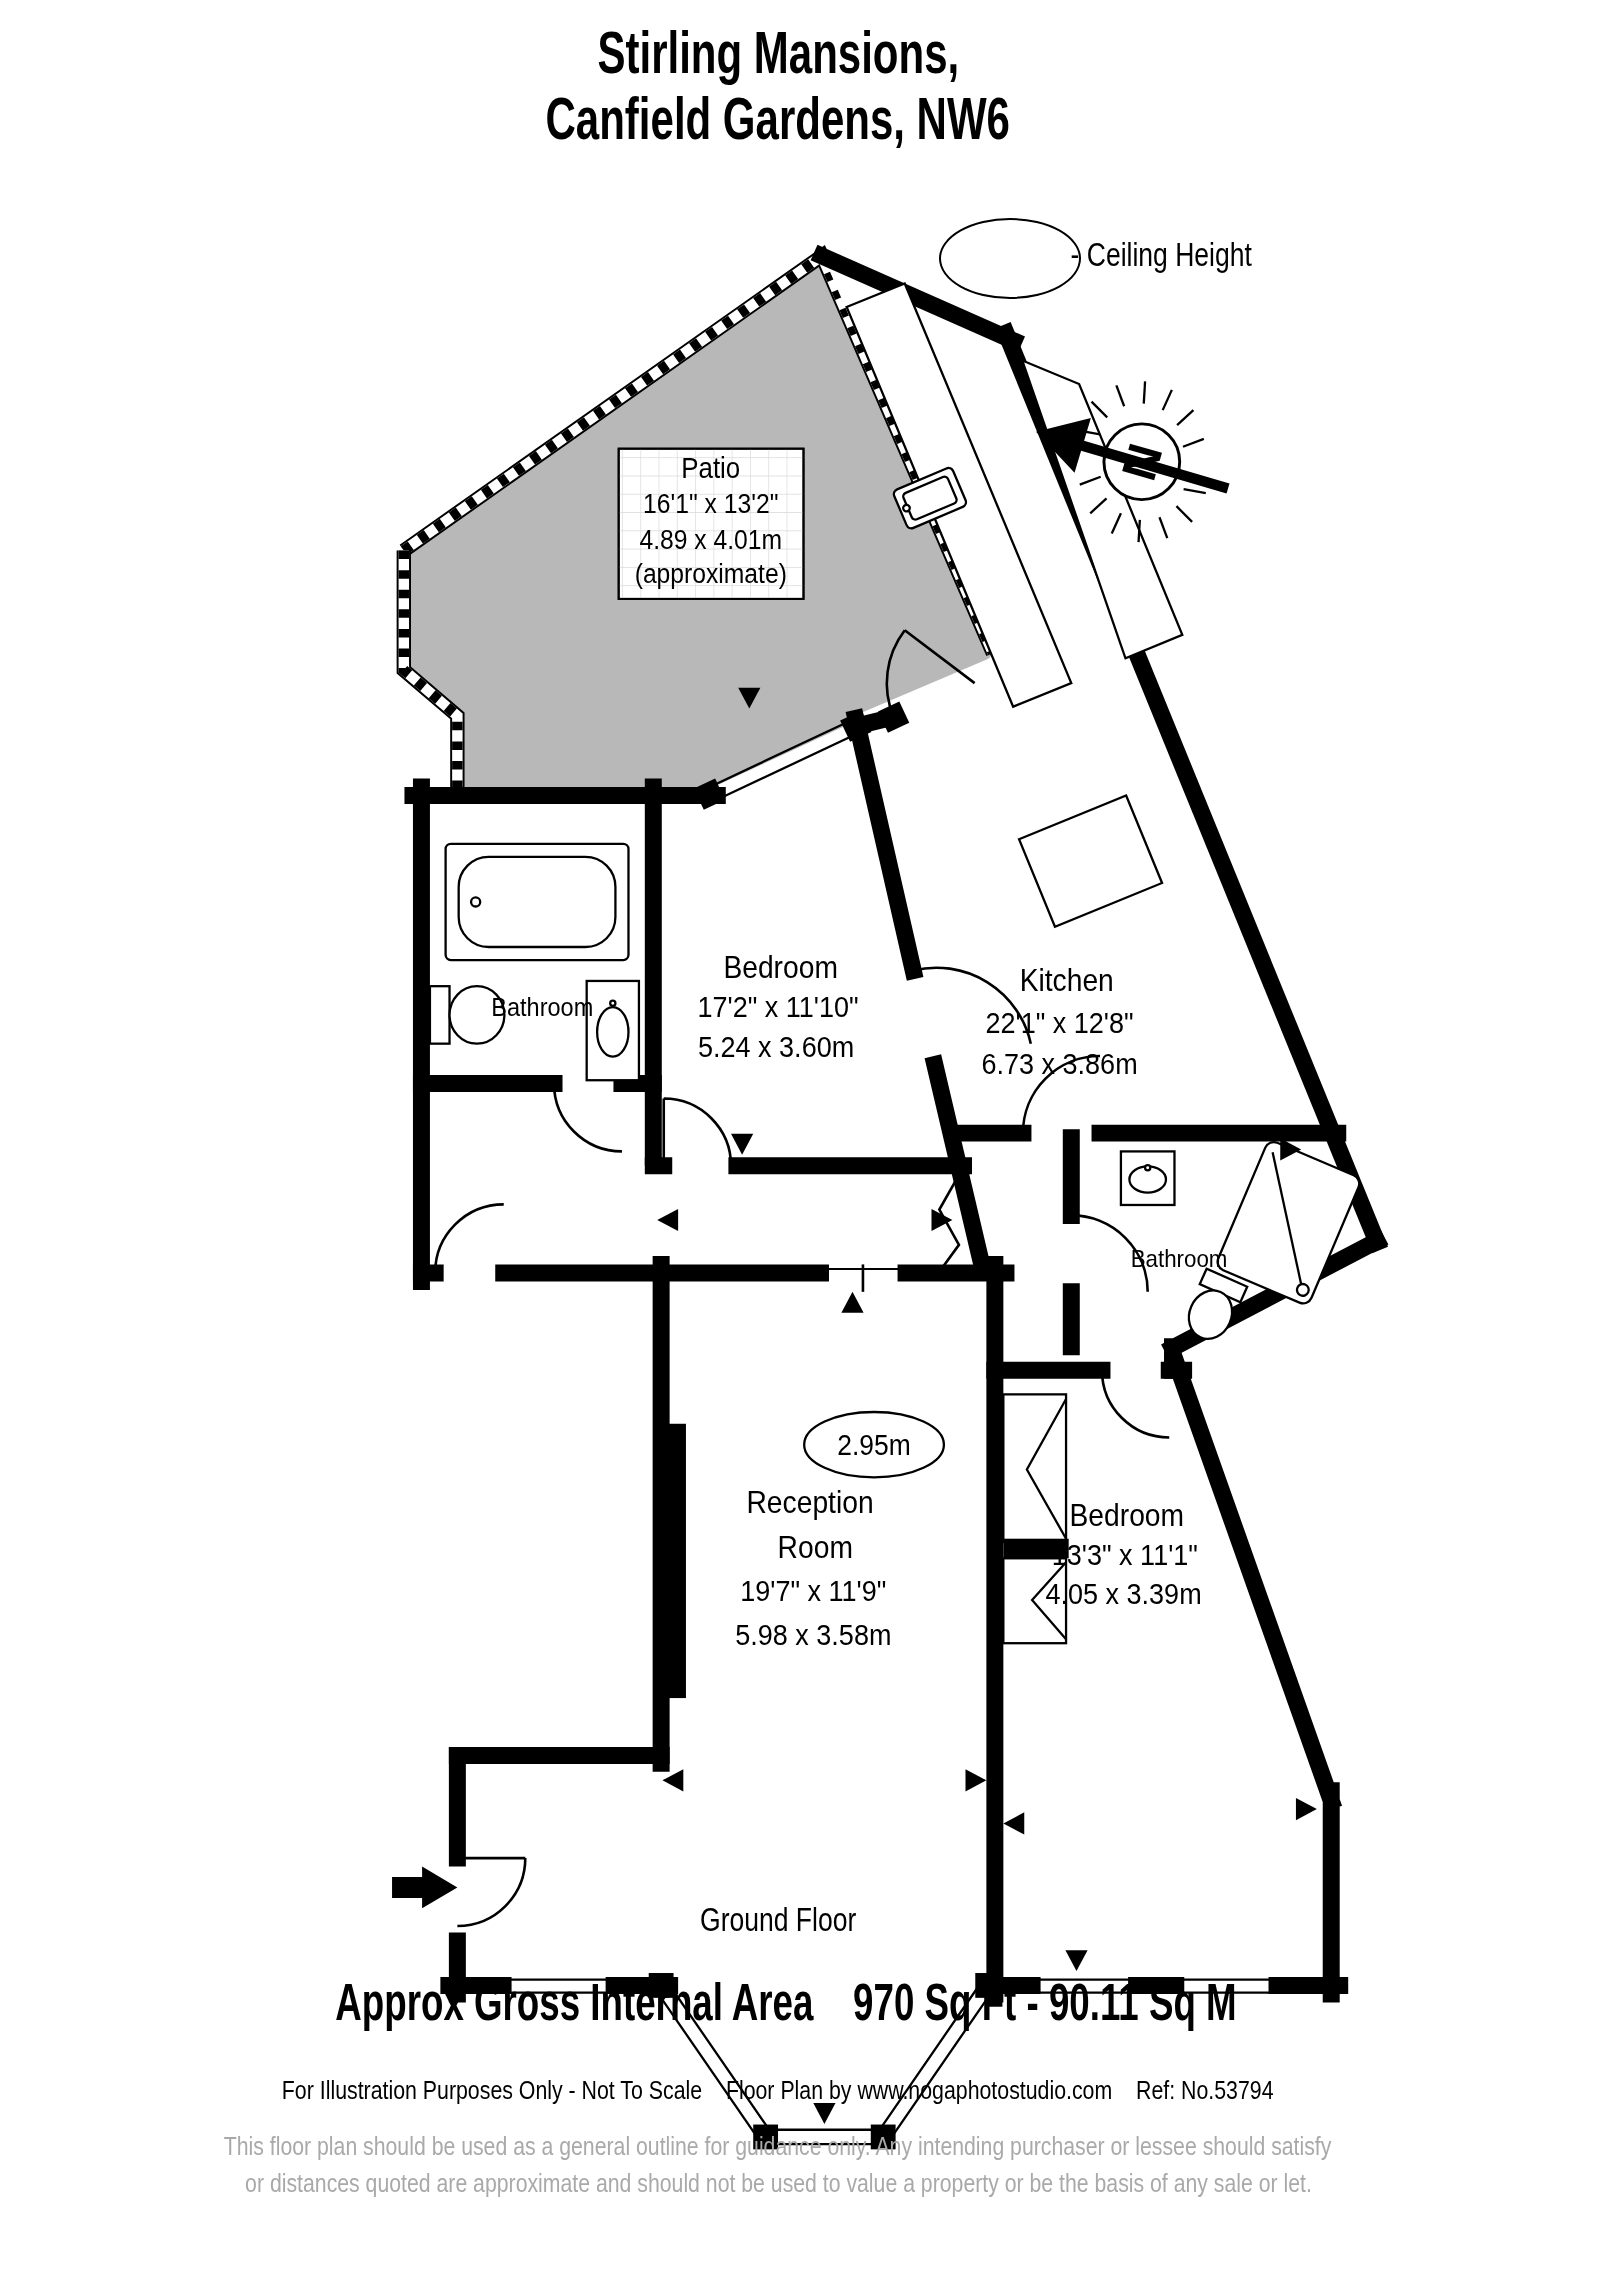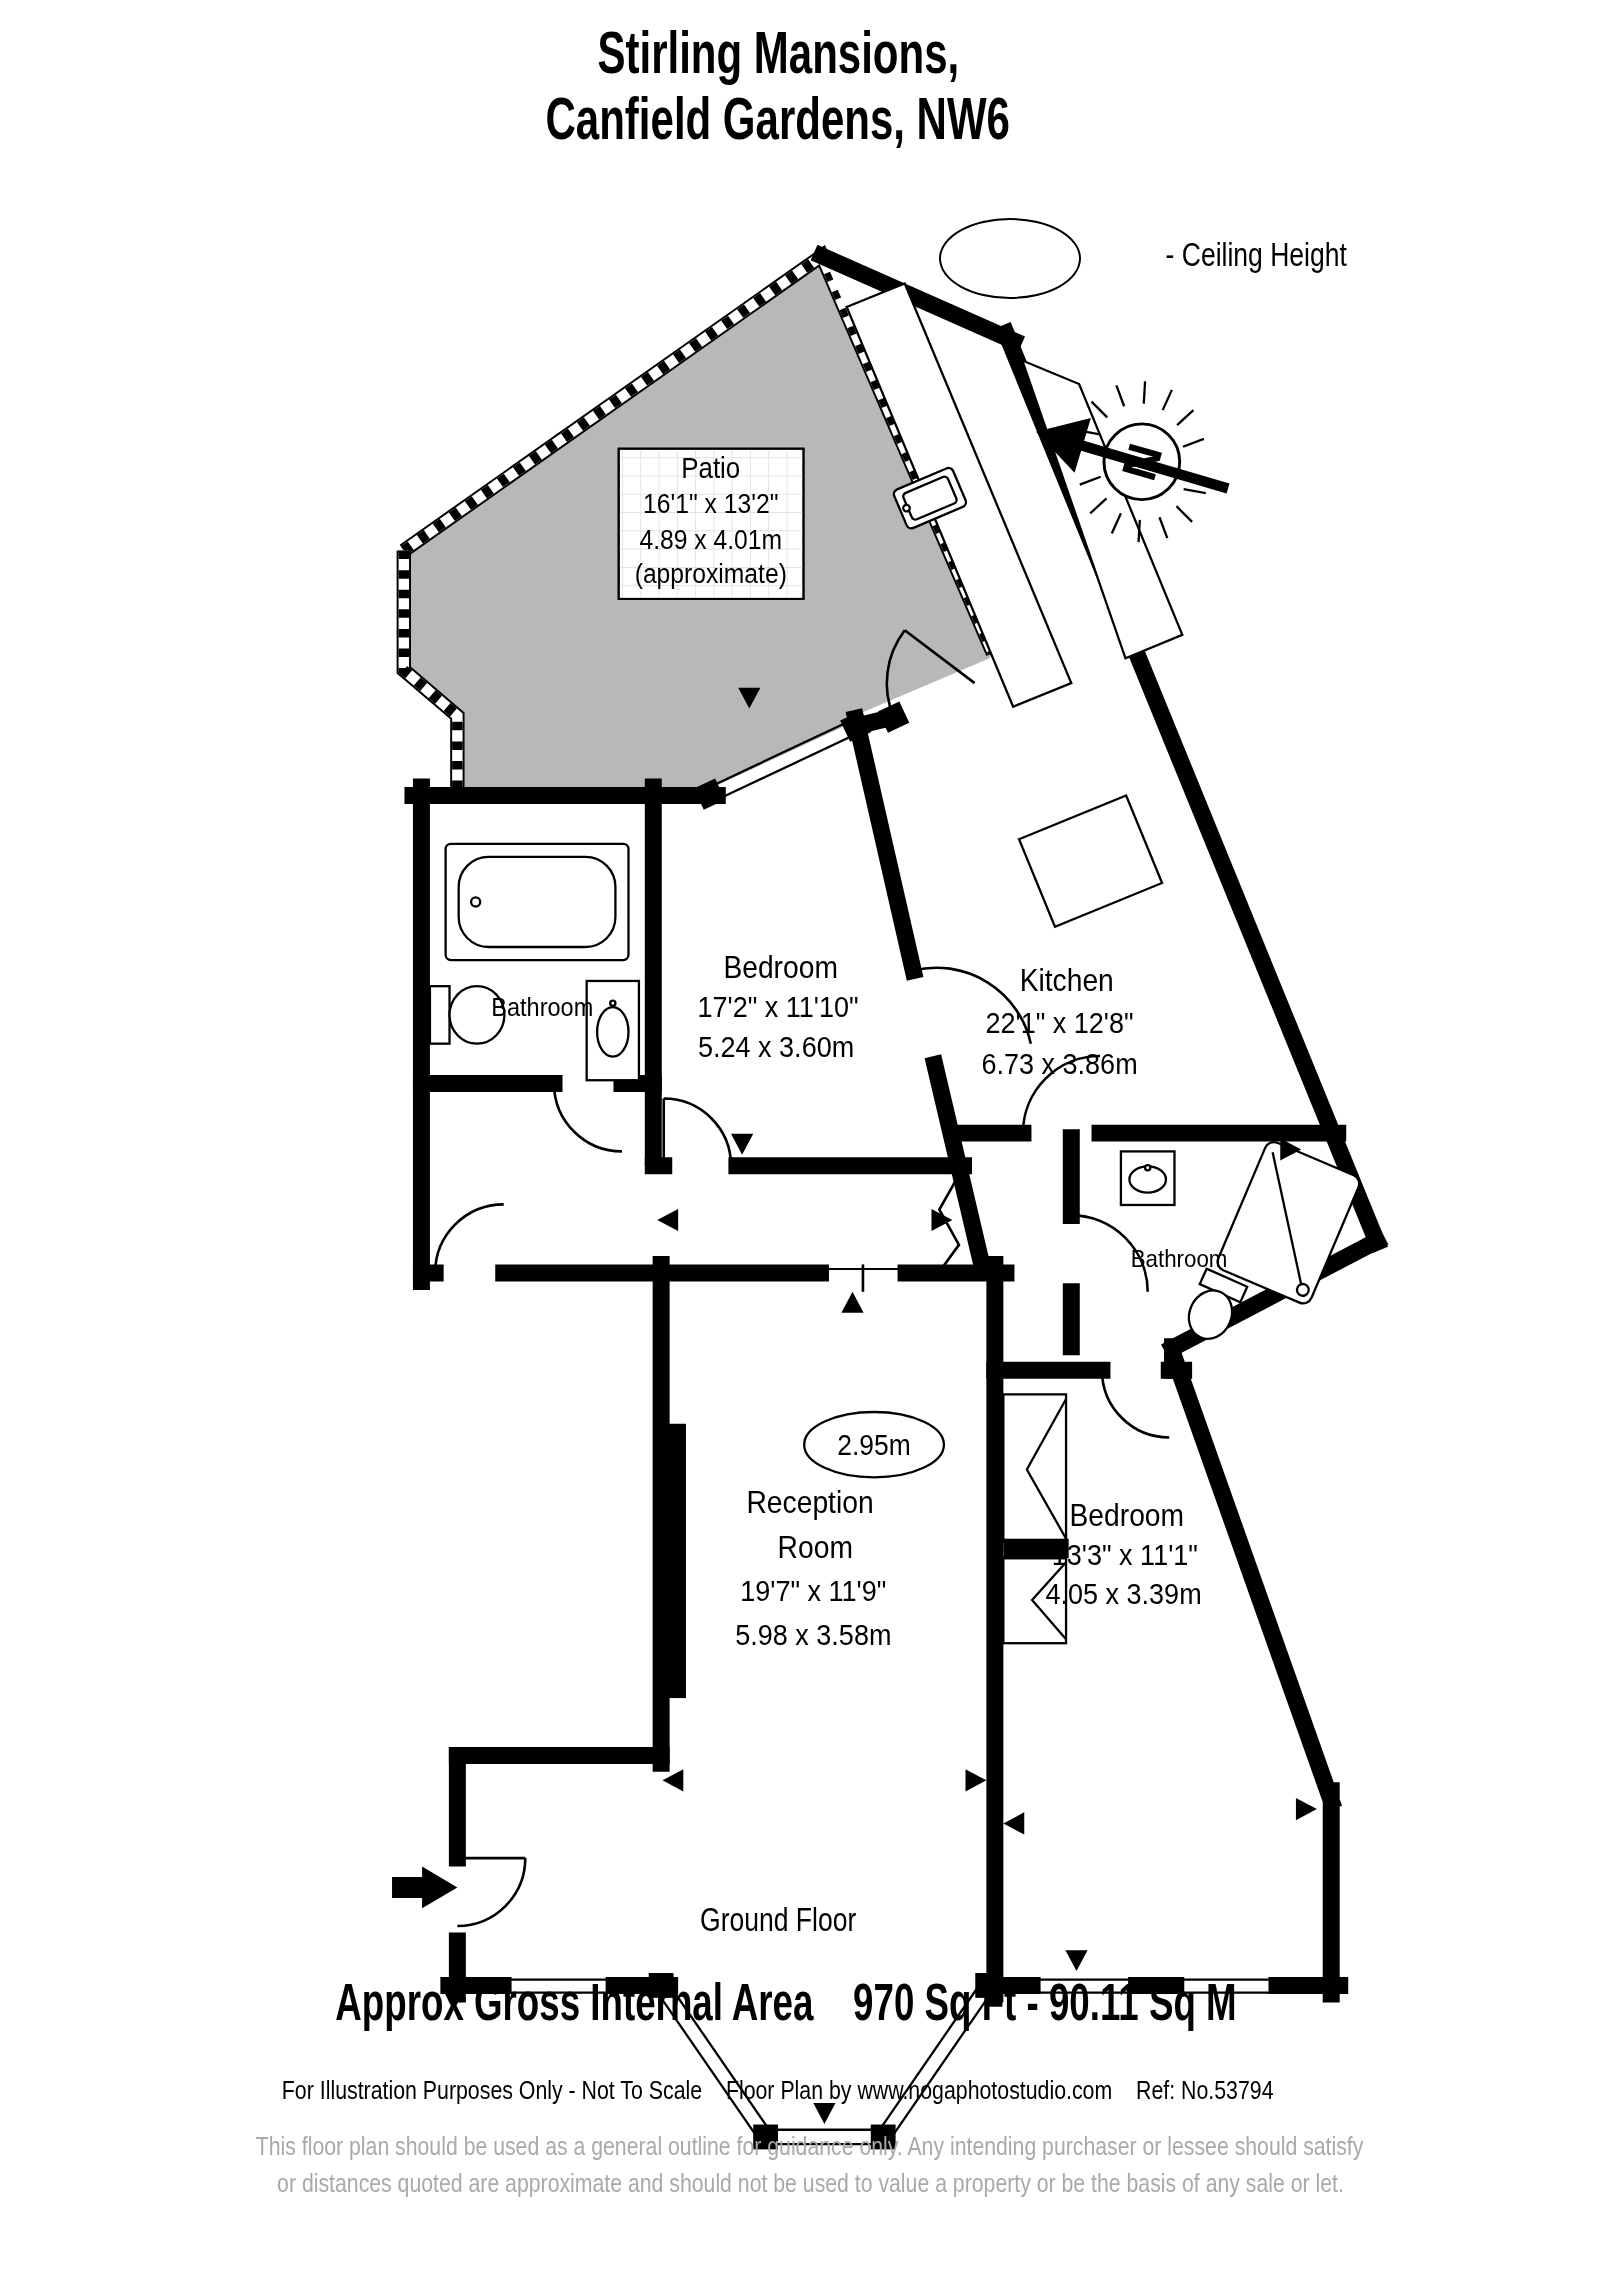--- a/index.html
+++ b/index.html
@@ -6,27 +6,27 @@
   .page{position:relative;width:1556px;height:2295px;background:#ffffff;overflow:hidden;
         font-family:"Liberation Sans",sans-serif;color:#000;}
   .abs{position:absolute;}
   .center{left:0;width:100%;text-align:center;}
   .cond{display:inline-block;transform:scaleX(0.70);transform-origin:center;white-space:nowrap;}
   .cond78{display:inline-block;transform:scaleX(0.78);transform-origin:center;white-space:nowrap;}
   .cond82{display:inline-block;transform:scaleX(0.82);transform-origin:center;white-space:nowrap;}
   .cond85{display:inline-block;transform:scaleX(0.85);transform-origin:center;white-space:nowrap;}
   .title{top:19.6px;font-size:60px;font-weight:700;line-height:1.1;}
   .legend-ellipse{left:939px;top:218px;width:138px;height:77px;border:2.6px solid #000;border-radius:50%;}
-  .legend-label{left:1045px;top:235px;width:327px;font-size:34px;text-align:right;}
+  .legend-label{left:1045px;top:235px;width:327px;font-size:34px;text-align:left;}
   .ground-floor{top:1900px;font-size:34px;}
   .area-line{top:1973px;font-size:51px;font-weight:700;margin-left:8px;}
   .area-line .gap{display:inline-block;width:55px;}
   .footer-note{top:2075px;font-size:26px;}
   .footer-note .gap{display:inline-block;width:29px;}
-  .disclaimer{top:2128px;font-size:25px;line-height:1.47;color:#a9a9a9;padding-left:32px;}
+  .disclaimer{top:2128px;font-size:25px;line-height:1.47;color:#a9a9a9;}
   svg text{font-family:"Liberation Sans",sans-serif;fill:#000;}
 </style>
 </head>
 <body>
 
 <div class="page">
 
   <div class="abs center title">
     <div><span class="cond">Stirling Mansions,</span></div>
     <div><span class="cond">Canfield Gardens, NW6</span></div>

